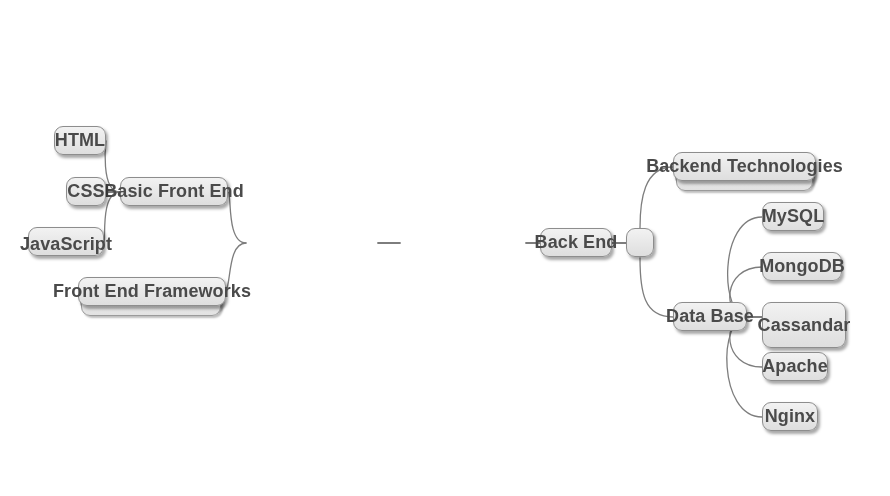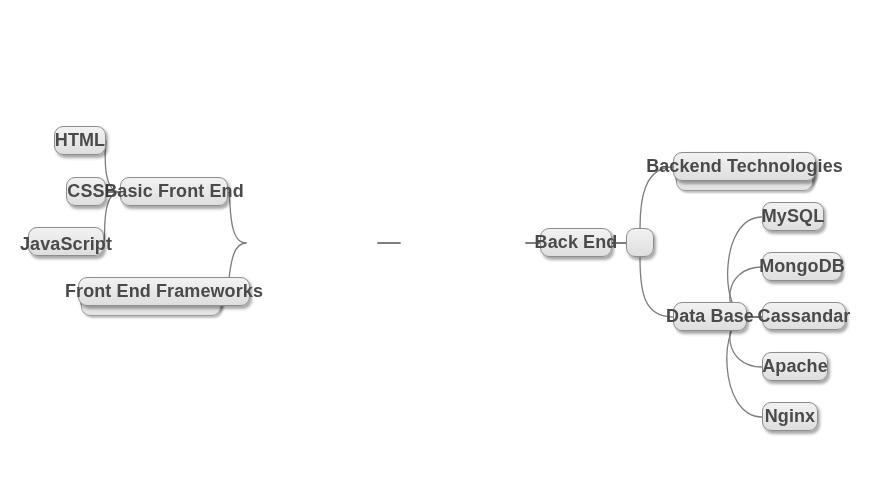--- a/index.html
+++ b/index.html
@@ -125,21 +125,21 @@
   </div>
 
   <div class="node" id="node-css" style="left: 66px; top: 177px; width: 40px; height: 29px;">
     <span>CSS</span>
   </div>
 
   <div class="node" id="node-javascript" style="left: 28px; top: 227px; width: 76px; height: 29px; align-items: flex-end;">
     <span>JavaScript</span>
   </div>
 
-  <div class="node" id="node-front_end_frameworks" style="left: 78px; top: 277px; width: 172px; height: 29px;">
+  <div class="node" id="node-front_end_frameworks" style="left: 78px; top: 277px; width: 148px; height: 29px;">
     <span>Front End Frameworks</span>
   </div>
 
   <div class="node" id="node-back_end" style="left: 540px; top: 228px; width: 72px; height: 29px;">
     <span>Back End</span>
   </div>
 
   <div class="node junction" id="node-junction" style="left: 626px; top: 228px; width: 28px; height: 29px;">
     <span></span>
   </div>
@@ -153,21 +153,21 @@
   </div>
 
   <div class="node" id="node-mysql" style="left: 762px; top: 202px; width: 62px; height: 29px;">
     <span>MySQL</span>
   </div>
 
   <div class="node" id="node-mongodb" style="left: 762px; top: 252px; width: 80px; height: 29px;">
     <span>MongoDB</span>
   </div>
 
-  <div class="node" id="node-cassandar" style="left: 762px; top: 302px; width: 84px; height: 28px;">
+  <div class="node" id="node-cassandar" style="left: 762px; top: 302px; width: 84px; height: 46px;">
     <span>Cassandar</span>
   </div>
 
   <div class="node" id="node-apache" style="left: 762px; top: 352px; width: 66px; height: 29px;">
     <span>Apache</span>
   </div>
 
   <div class="node" id="node-nginx" style="left: 762px; top: 402px; width: 56px; height: 29px;">
     <span>Nginx</span>
   </div>

